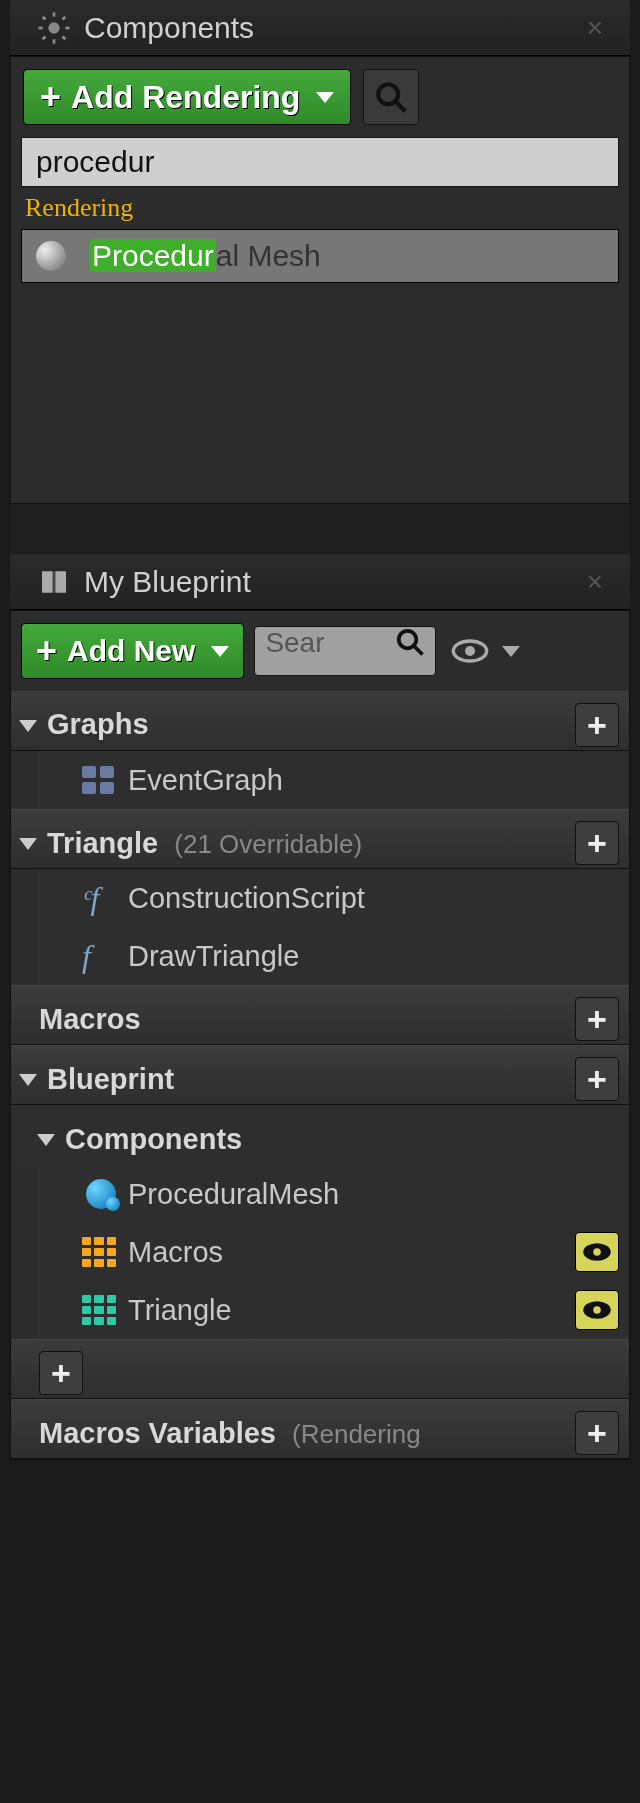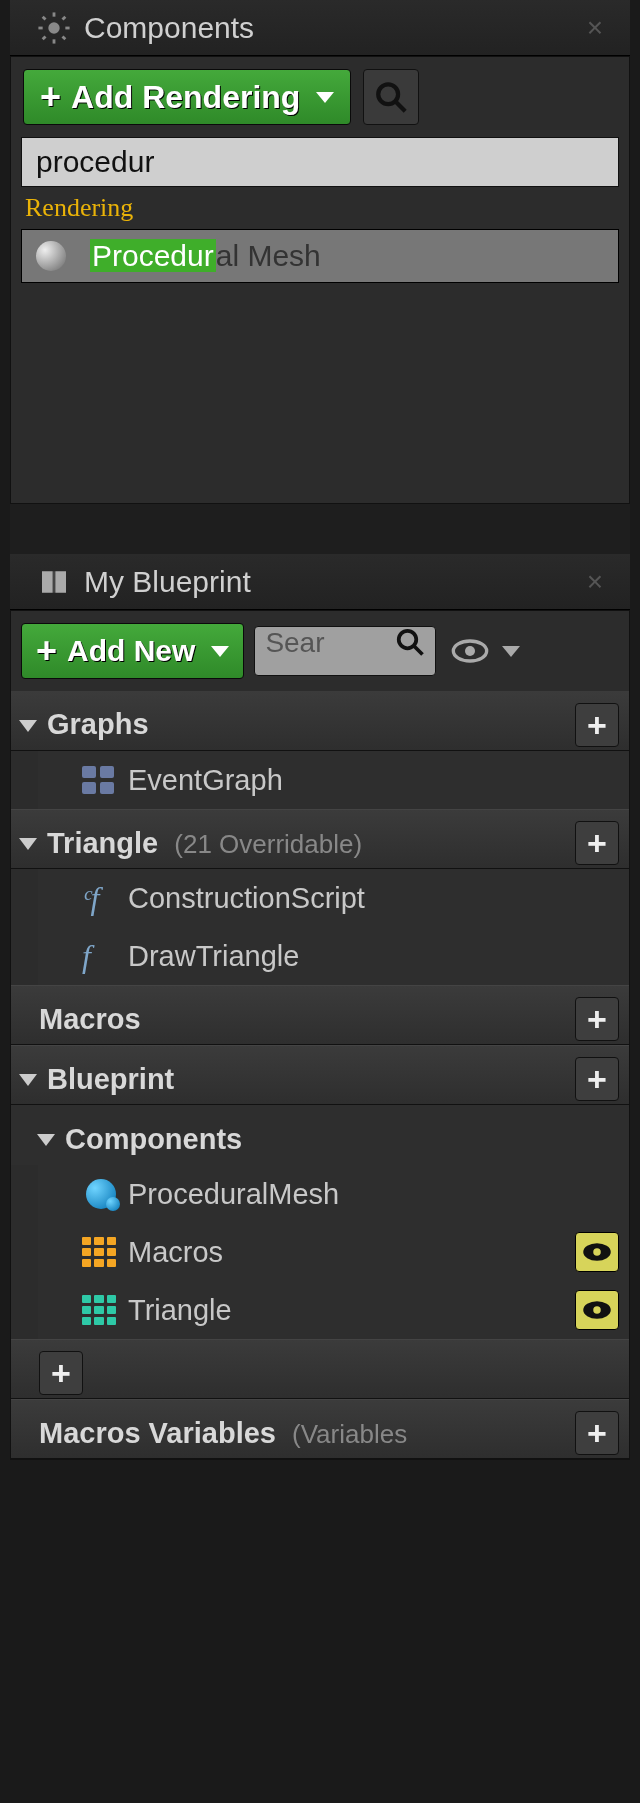--- a/index.html
+++ b/index.html
@@ -478,21 +478,21 @@
 
       <div class="cat-row">
         <span style="width:20px"></span>
         <span class="add-btn">+</span>
       </div>
 
       <div class="cat-row">
         <span style="width:20px"></span>
         <span class="cat-label">
           <span>Macros Variables</span>
-          <span class="cat-suffix">(Variables</span>
+          <span class="cat-suffix">(Rendering</span>
         </span>
         <span class="add-btn">+</span>
       </div>
 
     </div>
   </div>
 
 </div>
 
 </body></html>

